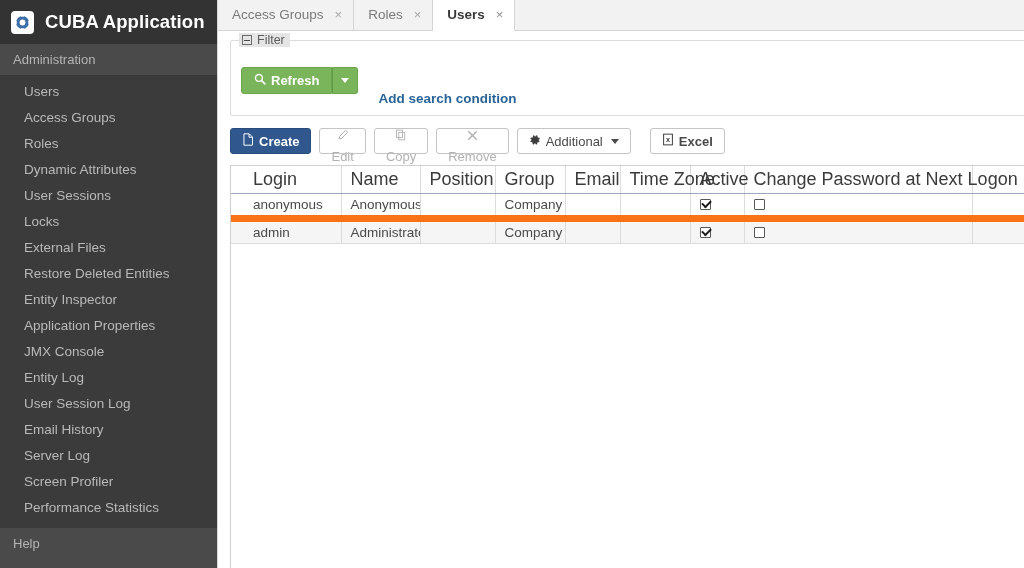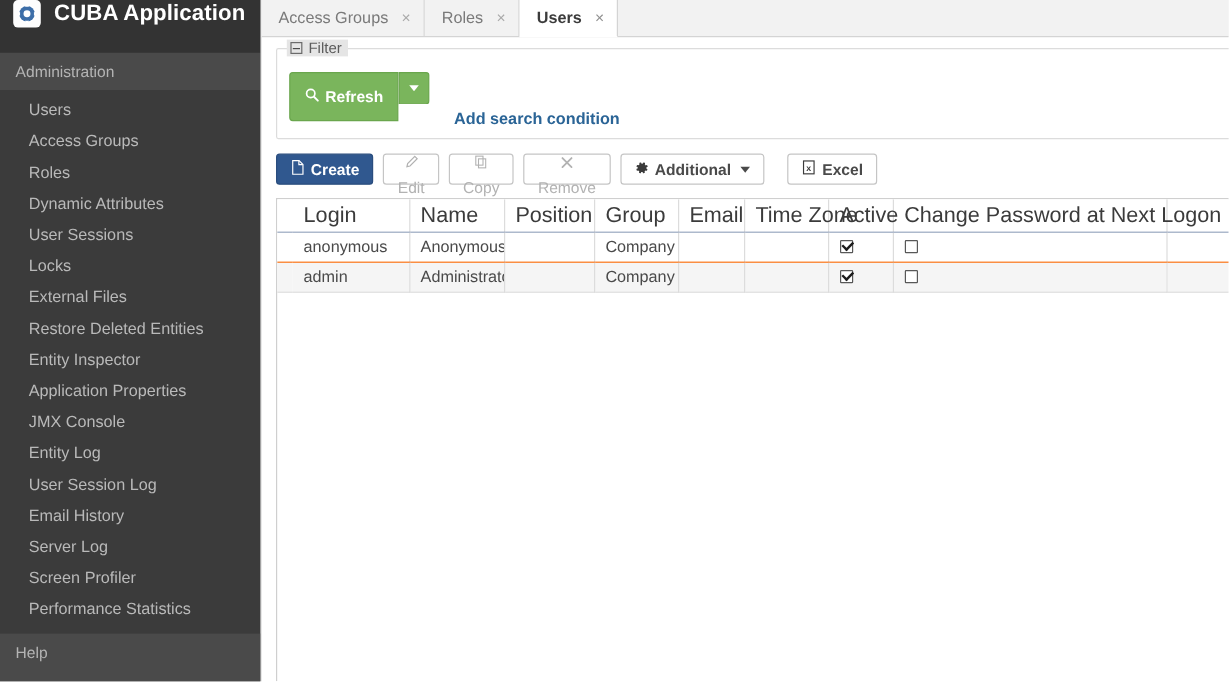--- a/index.html
+++ b/index.html
@@ -18,21 +18,21 @@
   #sidebar {
     width: 217px; min-width: 217px; height: 568px;
     background: #3b3b3b;
     display: flex; flex-direction: column;
     overflow: hidden;
     position: relative;
   }
   .brand {
     height: 44px; min-height: 44px;
     background: #333333;
-    display: flex; align-items: flex-start;
+    display: flex; align-items: center;
     padding-left: 11px;
   }
   .brand-logo {
     width: 23px; height: 23px;
     background: #fdfdfd;
     border-radius: 4px;
     display: flex; align-items: center; justify-content: center;
     margin-right: 11px;
     flex: 0 0 auto;
   }
@@ -184,21 +184,21 @@
     font-weight: bold;
   }
   .btn-split { display: inline-flex; }
   .btn.green {
     background: #7ab55c;
     border-color: #6aa64d;
     color: #ffffff;
     font-weight: bold;
     border-radius: 3px 0 0 3px;
     padding: 0 12px;
-    height: 41px;
+    height: 27px;
   }
   .btn.green-arrow {
     background: #7ab55c;
     border-color: #6aa64d;
     border-left-color: #5e9a44;
     color: #ffffff;
     border-radius: 0 3px 3px 0;
     padding: 0 8px;
     height: 27px;
     display: inline-flex; align-items: center;
@@ -257,21 +257,21 @@
     padding: 0 0 0 9px;
     border-right: 1px solid #dcdcdc;
     border-bottom: 1px solid #dcdcdc;
     color: #4a4a4a;
     white-space: nowrap;
     overflow: hidden;
   }
   tr.row-selected td {
     background: #ffffff;
     border-top: 1px solid #8a9bbd;
-    border-bottom: 1px solid #f97316;
+    border-bottom: 7px solid #f97316;
   }
   tr.row-alt td { background: #f5f5f5; }
   .cellbox {
     display: inline-block;
     width: 11px; height: 11px;
     border: 1px solid #585858;
     border-radius: 1px;
     background: #ffffff;
     position: relative;
     vertical-align: -1px;
@@ -422,21 +422,21 @@
         <div class="btn disabled">
           <span>
             <svg width="11" height="11" viewBox="0 0 16 16" aria-hidden="true">
               <line x1="2.5" y1="2.5" x2="13.5" y2="13.5" stroke="#b2b2b2" stroke-width="2.2" stroke-linecap="round"></line>
               <line x1="13.5" y1="2.5" x2="2.5" y2="13.5" stroke="#b2b2b2" stroke-width="2.2" stroke-linecap="round"></line>
             </svg>
           </span>
           <span>Remove</span>
         </div>
 
-        <div class="btn" style="font-weight:bold">
+        <div class="btn" style="font-weight:normal">
           <span>
             <svg width="12" height="12" viewBox="0 0 16 16" aria-hidden="true">
               <path fill="#3b3b3b" d="M8 5.1A2.9 2.9 0 1 0 8 10.9 2.9 2.9 0 1 0 8 5.1zM8 9.6A1.6 1.6 0 1 1 8 6.4 1.6 1.6 0 1 1 8 9.6z"></path>
               <path fill="#3b3b3b" d="M14 9.1l-1.1-.3a5 5 0 0 0 0-1.6l1.1-.3a.5.5 0 0 0 .3-.6l-.4-1.2a.5.5 0 0 0-.6-.3l-1.1.3a5 5 0 0 0-1.1-1.1l.3-1.1a.5.5 0 0 0-.3-.6L9.9 1.8a.5.5 0 0 0-.6.3l-.3 1.1a5 5 0 0 0-1.6 0l-.3-1.1a.5.5 0 0 0-.6-.3l-1.2.4a.5.5 0 0 0-.3.6l.3 1.1a5 5 0 0 0-1.1 1.1l-1.1-.3a.5.5 0 0 0-.6.3L1.8 6.1a.5.5 0 0 0 .3.6l1.1.3a5 5 0 0 0 0 1.6l-1.1.3a.5.5 0 0 0-.3.6l.4 1.2a.5.5 0 0 0 .6.3l1.1-.3a5 5 0 0 0 1.1 1.1l-.3 1.1a.5.5 0 0 0 .3.6l1.2.4a.5.5 0 0 0 .6-.3l.3-1.1a5 5 0 0 0 1.6 0l.3 1.1a.5.5 0 0 0 .6.3l1.2-.4a.5.5 0 0 0 .3-.6l-.3-1.1a5 5 0 0 0 1.1-1.1l1.1.3a.5.5 0 0 0 .6-.3l.4-1.2a.5.5 0 0 0-.3-.6z"></path>
             </svg>
           </span>
           <span>Additional</span>
           <span class="caret" style="color:#4a4a4a;margin-left:3px"></span>
         </div>
 

